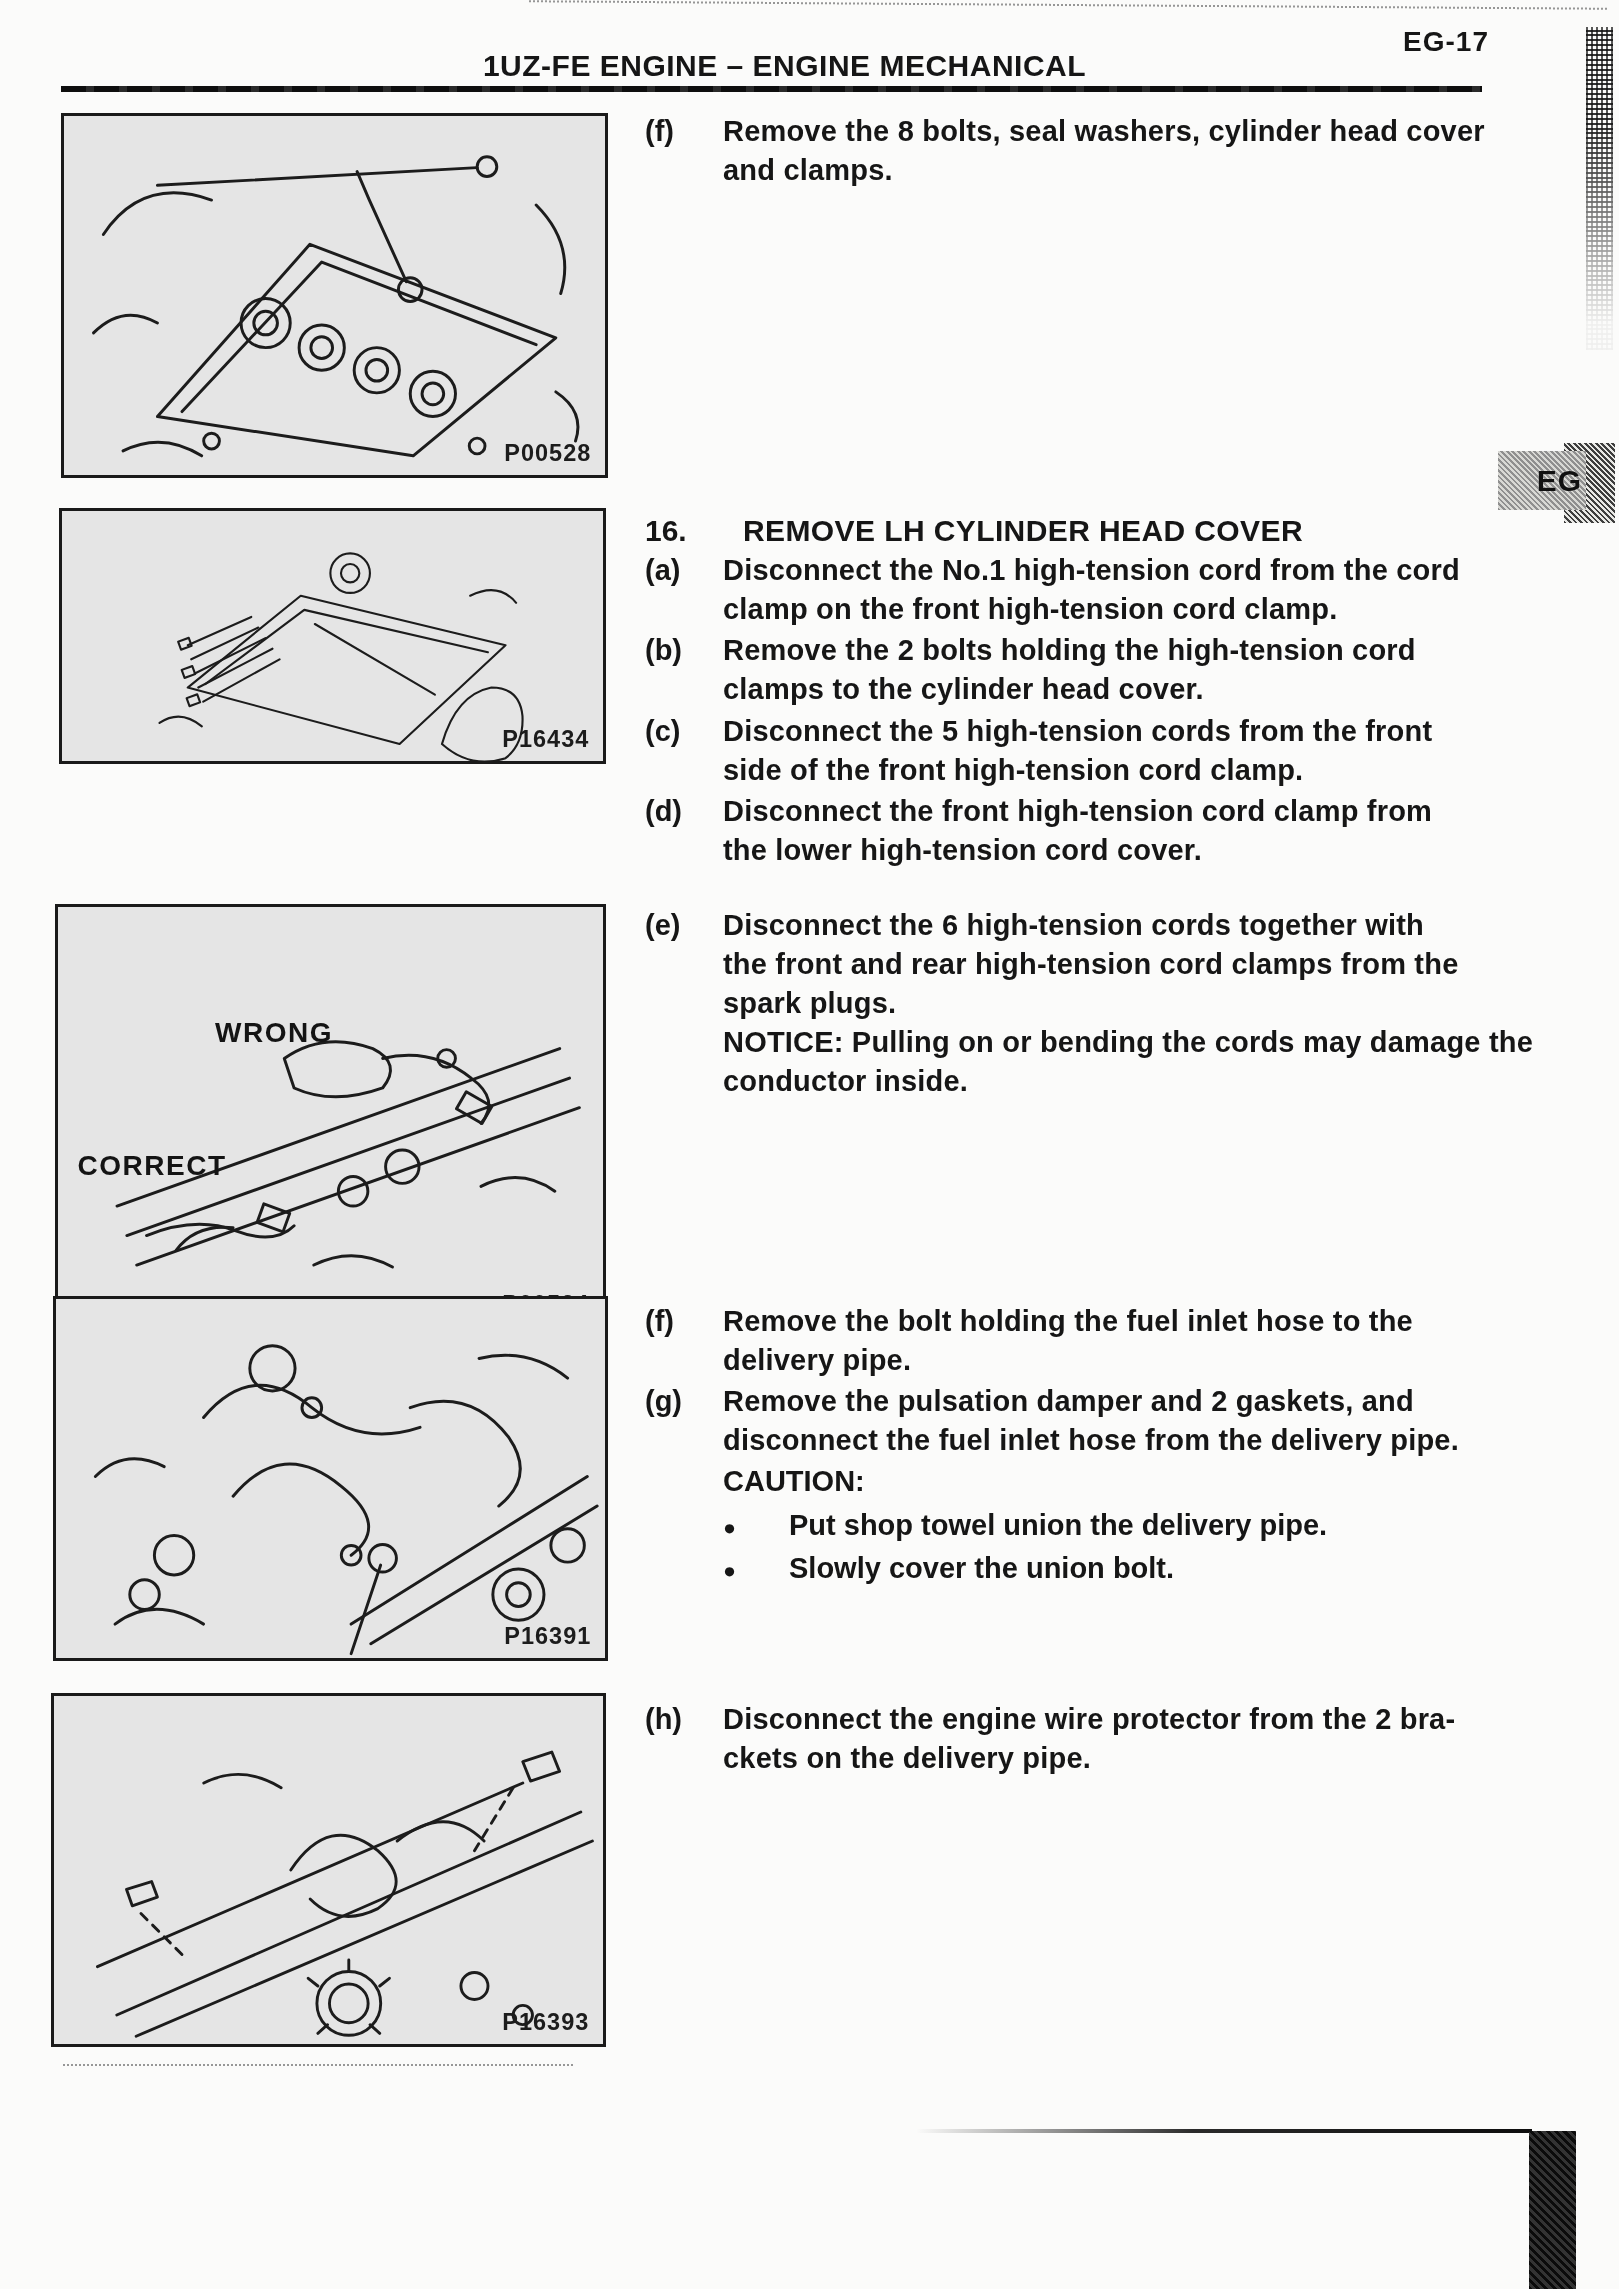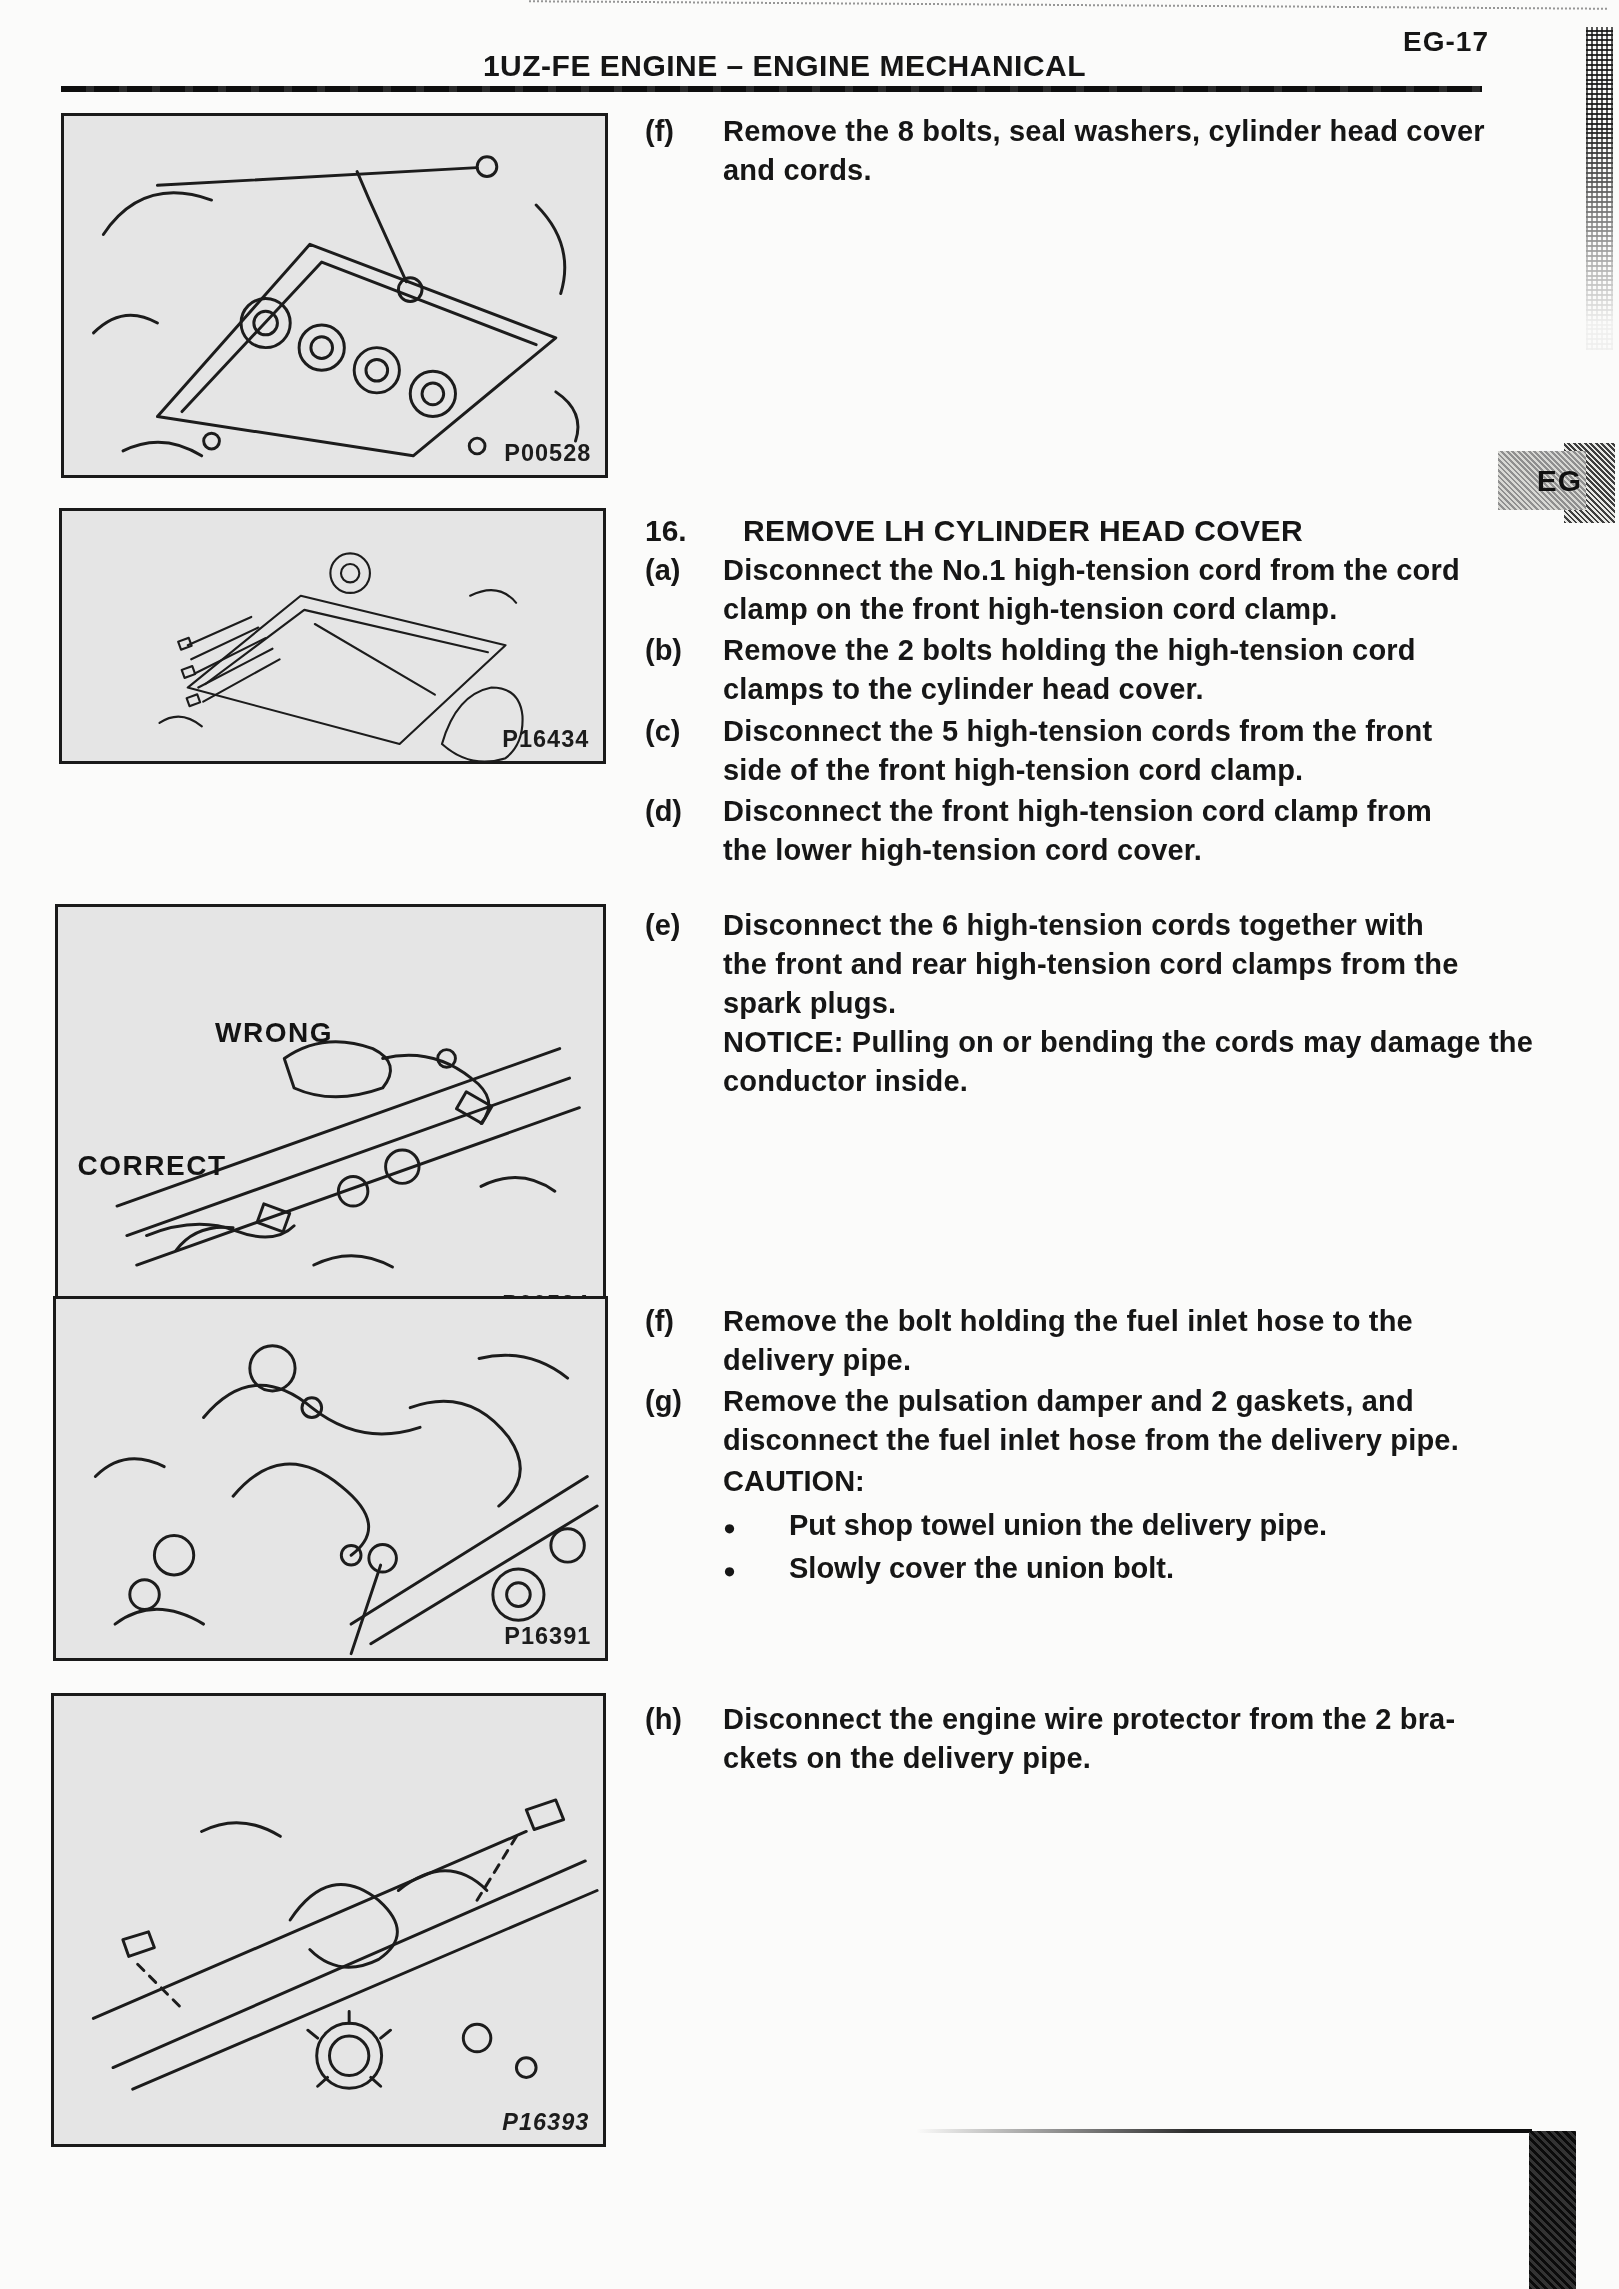--- a/index.html
+++ b/index.html
@@ -194,21 +194,21 @@
       <circle cx="120" cy="260" r="20"></circle>
         <circle cx="90" cy="300" r="15"></circle>
       <circle cx="220" cy="70" r="23"></circle>
       <path d="M40 180 Q70 150 110 170"></path>
         <path d="M60 330 Q100 300 150 330"></path>
       <path d="M430 60 Q480 48 520 80"></path>
     </svg>
     <div class="figcode">P16391</div>
   </div>
 
-  <div class="fig" style="left:51px; top:1693px; width:555px; height:454px;font-style:italic;">
+  <div class="fig" style="left:51px; top:1693px; width:555px; height:354px;">
     <svg viewBox="0 0 558 360" fill="none" stroke="#1c1c1c" stroke-width="3" stroke-linecap="round" stroke-linejoin="round">
       <path d="M60 330 L540 120"></path>
         <path d="M80 352 L552 150"></path>
         <path d="M40 280 L480 90"></path>
       <path d="M240 180 Q280 120 330 160 Q368 194 330 220 Q290 240 260 210"></path>
       <path d="M350 150 Q400 110 440 150"></path>
       <circle cx="300" cy="318" r="33"></circle>
         <circle cx="300" cy="318" r="20"></circle>
       <path d="M268 300 l-10 -8 M332 300 l10 -8 M300 285 l0 -12 M278 340 l-10 9 M322 340 l10 9"></path>
       <path d="M480 68 l30 -10 l8 20 l-30 10 Z"></path>
@@ -219,21 +219,21 @@
         <circle cx="480" cy="330" r="10"></circle>
       <path d="M150 90 Q190 70 230 95"></path>
     </svg>
     <div class="figcode">P16393</div>
   </div>
 
   <div class="step" style="top:112px;">
     <span class="slabel">(f)</span>
     <div class="slines">
       <div class="tline">Remove the 8 bolts, seal washers, cylinder head cover</div>
-      <div class="tline">and cords.</div>
+      <div class="tline">and clamps.</div>
     </div>
   </div>
 
   <div class="sec-head" style="top:510px;">
     <span class="num">16.</span>
     <div class="ttl">REMOVE LH CYLINDER HEAD COVER</div>
   </div>
 
   <div class="step" style="top:551px;">
     <span class="slabel">(a)</span>

